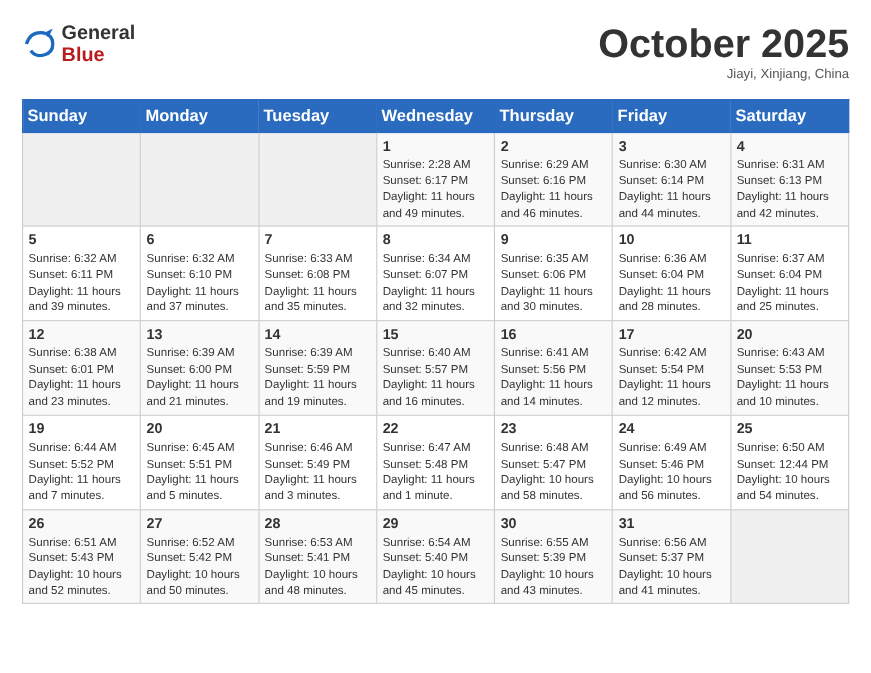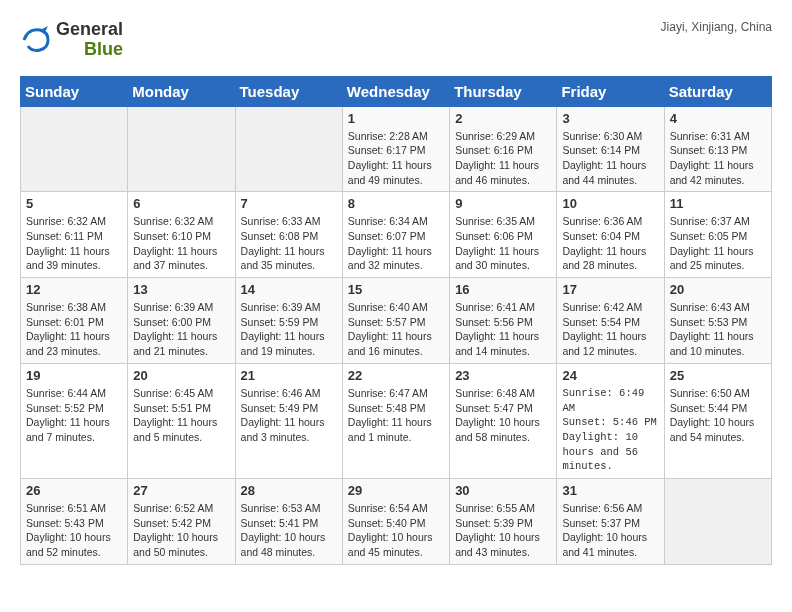--- a/index.html
+++ b/index.html
@@ -13,36 +13,35 @@
     .header {
       display: flex;
       justify-content: space-between;
       align-items: flex-start;
       margin-bottom: 16px;
     }
     .logo {
       display: flex;
       align-items: center;
       gap: 0px;
-      text-align: right;
     }
     .logo-text {
       display: flex;
       flex-direction: column;
       line-height: 1.1;
     }
     .logo-general {
       font-size: 18px;
       font-weight: bold;
       color: #333;
     }
     .logo-blue {
       font-size: 18px;
       font-weight: bold;
-      color: #4d7c0f;
+      color: #b91c1c;
     }
     .logo-icon {
       width: 32px;
       height: 32px;
       margin-right: 4px;
     }
     .title-block {
       text-align: right;
     }
     .month-title {
@@ -108,20 +107,21 @@
     <svg class="logo-icon" viewBox="0 0 32 32" xmlns="http://www.w3.org/2000/svg">
       <path d="M4 16 Q8 4 20 6 Q28 8 28 16 Q28 24 20 26 Q12 28 8 22" fill="none" stroke="#1a6bbf" stroke-width="3"></path>
       <path d="M20 6 L28 2 L24 10 Z" fill="#1a6bbf"></path>
     </svg>
     <div class="logo-text">
       <span class="logo-general">General</span>
       <span class="logo-blue">Blue</span>
     </div>
   </div>
   <div class="title-block">
+    <div class="month-title">October 2025</div>
     <div class="location">Jiayi, Xinjiang, China</div>
   </div>
 </div>
 
 <table class="calendar">
   <thead>
     <tr>
     <th>Sunday</th>
         <th>Monday</th>
         <th>Tuesday</th>
@@ -194,21 +194,21 @@
         </td>
         <td>
           <span class="day-num">10</span>
           <div class="day-info" style="white-space: pre-line;">Sunrise: 6:36 AM
 Sunset: 6:04 PM
 Daylight: 11 hours and 28 minutes.</div>
         </td>
         <td>
           <span class="day-num">11</span>
           <div class="day-info" style="white-space: pre-line;">Sunrise: 6:37 AM
-Sunset: 6:05 PM
+Sunset: 6:04 PM
 Daylight: 11 hours and 25 minutes.</div>
         </td>
       </tr>
       <tr>
         <td>
           <span class="day-num">12</span>
           <div class="day-info" style="white-space: pre-line;">Sunrise: 6:38 AM
 Sunset: 6:01 PM
 Daylight: 11 hours and 23 minutes.</div>
         </td>
@@ -275,28 +275,28 @@
 Daylight: 11 hours and 1 minute.</div>
         </td>
         <td>
           <span class="day-num">23</span>
           <div class="day-info" style="white-space: pre-line;">Sunrise: 6:48 AM
 Sunset: 5:47 PM
 Daylight: 10 hours and 58 minutes.</div>
         </td>
         <td>
           <span class="day-num">24</span>
-          <div class="day-info" style="white-space: pre-line; font-family: Liberation Mono, monospace;">Sunrise: 6:49 AM
+          <div class="day-info" style="white-space: pre-line;">Sunrise: 6:49 AM
 Sunset: 5:46 PM
 Daylight: 10 hours and 56 minutes.</div>
         </td>
         <td>
           <span class="day-num">25</span>
           <div class="day-info" style="white-space: pre-line;">Sunrise: 6:50 AM
-Sunset: 5:44 PM
+Sunset: 12:44 PM
 Daylight: 10 hours and 54 minutes.</div>
         </td>
       </tr>
       <tr>
         <td>
           <span class="day-num">26</span>
           <div class="day-info" style="white-space: pre-line;">Sunrise: 6:51 AM
 Sunset: 5:43 PM
 Daylight: 10 hours and 52 minutes.</div>
         </td>

